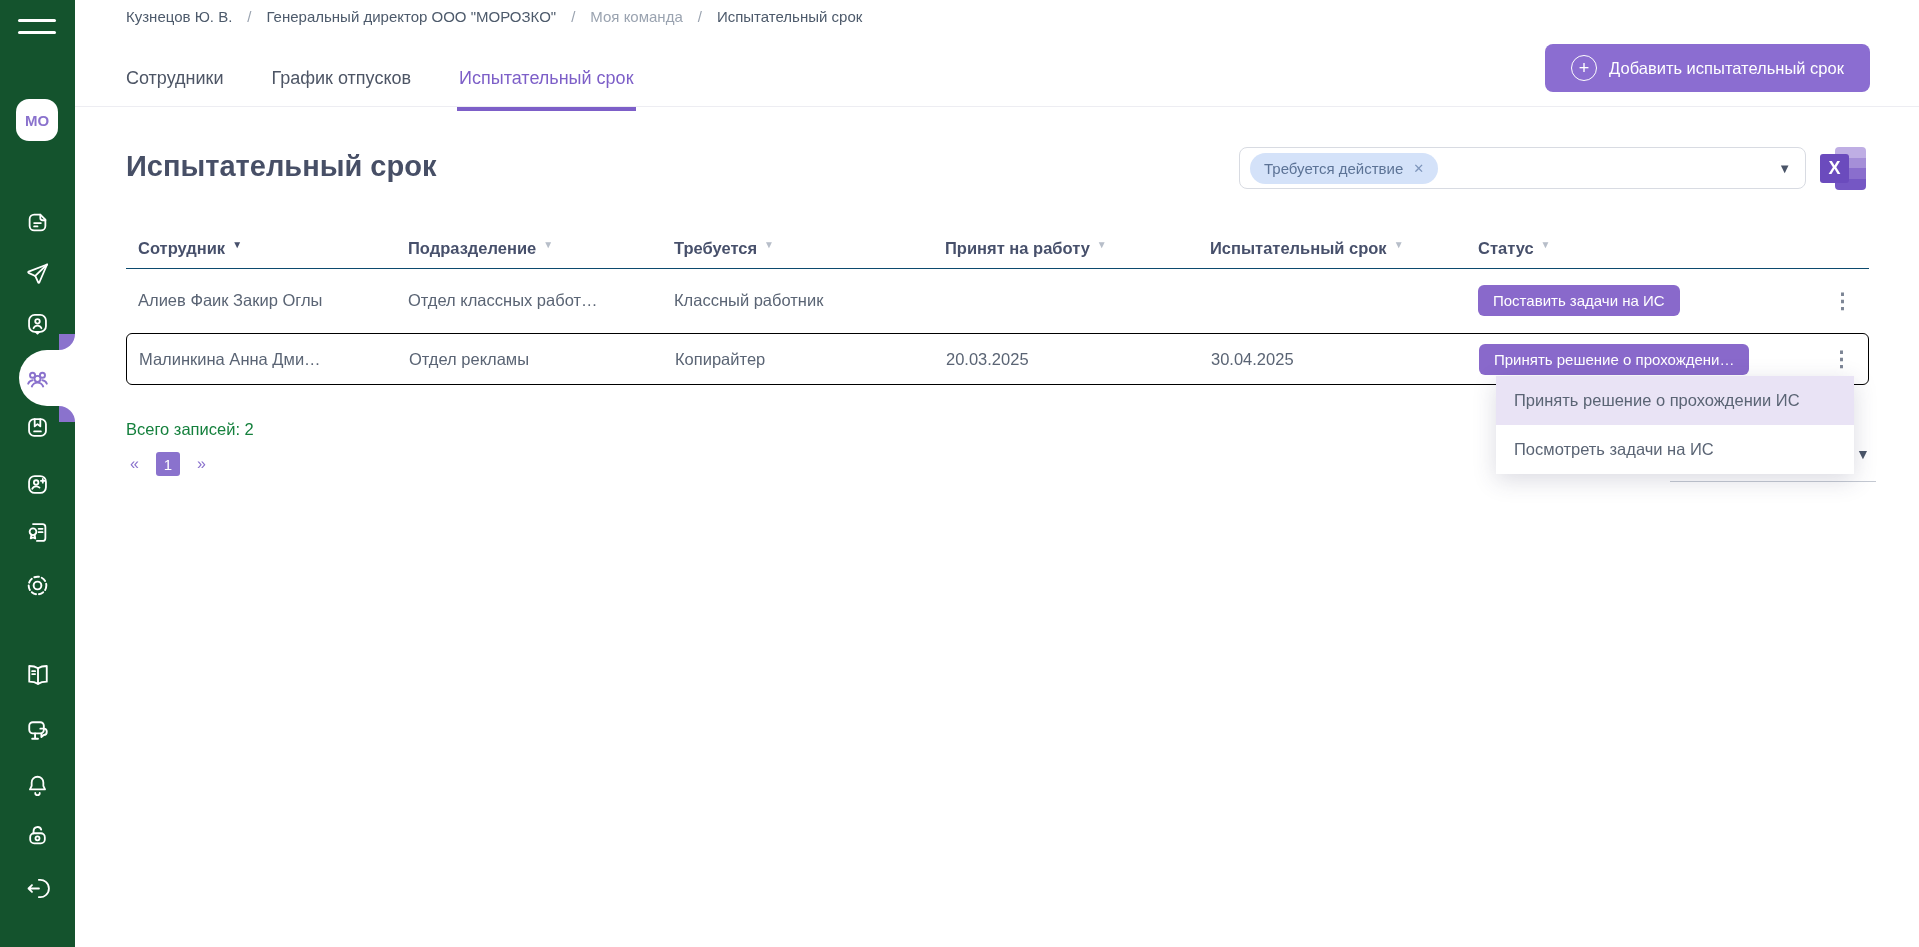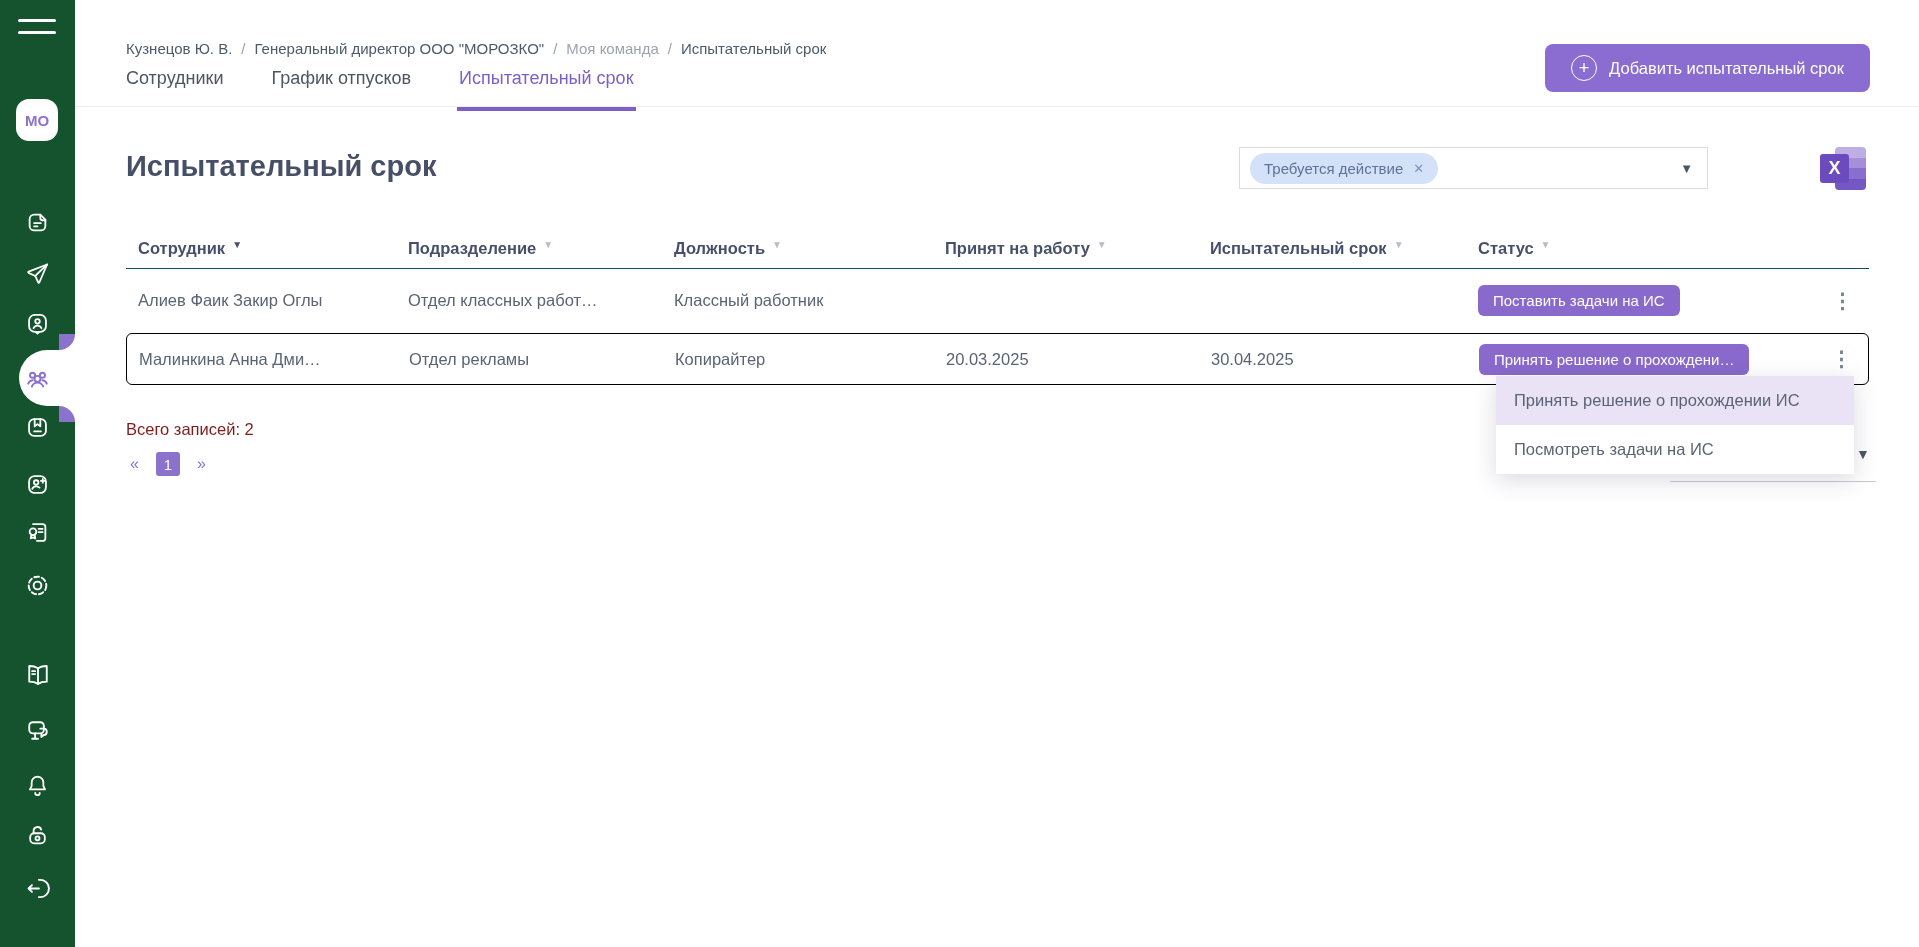--- a/index.html
+++ b/index.html
@@ -18,35 +18,35 @@
   .nav-item { position:absolute; left:0; width:75px; height:34px; display:flex; align-items:center; justify-content:center; cursor:pointer; z-index:3; }
   .nav-item svg { stroke:#fff; fill:none; stroke-width:1.6; stroke-linecap:round; stroke-linejoin:round; }
   .nav-item.active svg { stroke:#8a72cd; }
   .active-pill { position:absolute; left:19px; right:0; top:350px; height:56px; background:#fff; border-radius:28px 0 0 28px; z-index:2; }
   .scoop { position:absolute; right:0; width:16px; height:16px; background:#fff; z-index:2; }
   .scoop::after { content:""; position:absolute; inset:0; background:#8a72cd; }
   .scoop.top { top:334px; } .scoop.top::after { border-bottom-right-radius:16px; }
   .scoop.bottom { top:406px; } .scoop.bottom::after { border-top-right-radius:16px; }
 
   
-  .breadcrumb { position:absolute; left:126px; top:40px; font-size:15px; color:#4d5a6b; display:flex; gap:9px; align-items:center; white-space:nowrap; }
+  .breadcrumb { position:absolute; left:126px; top:8px; font-size:15px; color:#4d5a6b; display:flex; gap:15px; align-items:center; white-space:nowrap; }
   .breadcrumb .sep { color:#9aa3b0; }
   .breadcrumb .muted { color:#9aa3b0; }
   .tabs { position:absolute; left:126px; top:68px; display:flex; gap:48px; font-size:18px; color:#4d5565; }
   .tab { padding-bottom:22px; cursor:pointer; }
   .tab.active { color:#7d5fc8; position:relative; }
   .tab.active::after { content:""; position:absolute; left:-2px; right:-2px; bottom:0; height:4px; background:#7d5fc8; }
   .head-divider { position:absolute; left:75px; right:0; top:106px; height:1px; background:#ededf2; }
   .add-btn { position:absolute; left:1545px; top:44px; width:325px; height:48px; background:#8b6dd1; border:none; border-radius:8px;
              color:#fff; font-size:16.5px; font-family:inherit; display:flex; align-items:center; justify-content:center; gap:12px; cursor:pointer; }
   .plus-circle { width:26px; height:26px; border:1.6px solid #fff; border-radius:50%; display:flex; align-items:center; justify-content:center; font-size:18px; line-height:1; }
 
   
   .page-title { position:absolute; left:126px; top:150px; font-size:29px; font-weight:bold; color:#474f66; }
-  .filter-box { position:absolute; left:1239px; top:147px; width:469px; height:42px; background:#fff; border:1px solid #d8dbe2; border-radius:0;
+  .filter-box { position:absolute; left:1239px; top:147px; width:567px; height:42px; background:#fff; border:1px solid #d8dbe2; border-radius:8px;
                 display:flex; align-items:center; padding:0 14px 0 6px; cursor:pointer; }
   .chip { height:31px; background:#d4e2f9; border-radius:16px; display:flex; align-items:center; gap:10px; padding:0 14px; margin-left:4px;
           font-size:15px; color:#5c7396; }
   .chip .close { color:#7e95bb; font-size:13px; cursor:pointer; }
   .filter-arrow { margin-left:auto; color:#4a5568; font-size:13px; }
   .excel-btn { position:absolute; left:1820px; top:147px; width:50px; height:43px; cursor:pointer; }
   .excel-back { position:absolute; left:15px; top:0; width:31px; height:43px; border-radius:4px;
                 background:linear-gradient(#bfaee4 0 25%, #a58fd8 25% 50%, #8a6ecd 50% 75%, #7557c4 75% 100%); }
   .excel-front { position:absolute; left:0; top:7px; width:29px; height:29px; background:#6b4bbd; border-radius:3px;
                  display:flex; align-items:center; justify-content:center; color:#fff; font-weight:bold; font-size:18px; }
@@ -66,21 +66,21 @@
   .kebab { position:absolute; right:10px; top:50%; transform:translateY(-50%); color:#7c8595; font-size:21px; font-weight:bold; cursor:pointer; padding:2px 6px; }
 
   
   .menu { position:absolute; left:1496px; top:376px; width:358px; background:#fff; box-shadow:0 6px 22px rgba(55,55,95,0.18); z-index:10; }
   .menu-item { height:49px; display:flex; align-items:center; padding:0 18px; font-size:16.5px; color:#5a6474; cursor:pointer; white-space:nowrap; }
   .menu-item.hl { background:#e9e3f5; }
   .ghost-arrow { position:absolute; left:1856px; top:446px; color:#4a5568; font-size:14px; z-index:9; }
   .ghost-line { position:absolute; left:1670px; top:481px; width:206px; height:1px; background:#c4c9d2; z-index:1; }
 
   
-  .summary { position:absolute; left:126px; top:420px; font-size:16.5px; color:#7f1d1d; }
+  .summary { position:absolute; left:126px; top:420px; font-size:16.5px; color:#15803d; }
   .pager { position:absolute; left:126px; top:452px; display:flex; align-items:center; gap:13px; }
   .pager .nav { color:#8a72cd; font-size:16px; cursor:pointer; padding:2px 4px; }
   .page-num { width:24px; height:24px; background:#8a72cd; color:#fff; border-radius:3px; font-size:15px;
               display:flex; align-items:center; justify-content:center; cursor:pointer; }
 </style>
 </head>
 <body>
 
 <div class="app">
 
@@ -231,21 +231,21 @@
     <div class="thead tgrid">
       <div class="cell">
         <span>Сотрудник</span>
         <span class="sort dark">▼</span>
       </div>
       <div class="cell">
         <span>Подразделение</span>
         <span class="sort">▼</span>
       </div>
       <div class="cell">
-        <span>Должность</span>
+        <span>Требуется</span>
         <span class="sort">▼</span>
       </div>
       <div class="cell">
         <span>Принят на работу</span>
         <span class="sort">▼</span>
       </div>
       <div class="cell">
         <span>Испытательный срок</span>
         <span class="sort">▼</span>
       </div>

